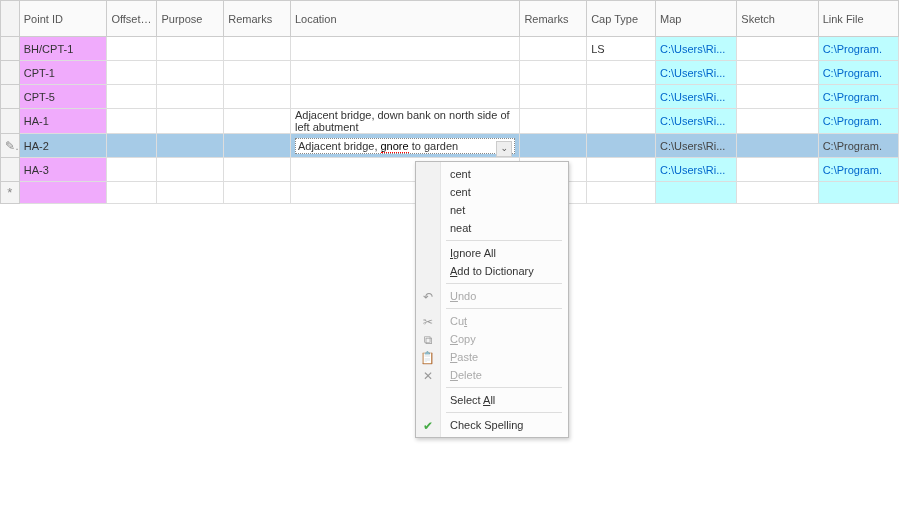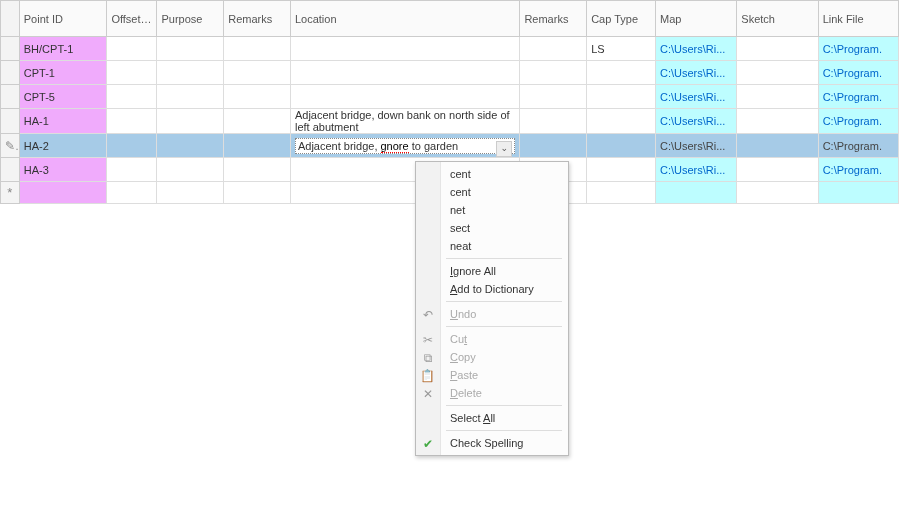--- a/index.html
+++ b/index.html
@@ -173,21 +173,20 @@
           <td class="c-link"></td>
         </tr>
       </tbody>
 </table>
 
 <div class="menu">
   <div class="ico"></div>
   <div class="mi">cent</div>
   <div class="mi">cent</div>
   <div class="mi">net</div>
-  <div class="mi">sect</div>
   <div class="mi">neat</div>
   <div class="sep"></div>
   <div class="mi"><u>I</u><span>gnore All</span></div>
   <div class="mi"><u>A</u><span>dd to Dictionary</span></div>
   <div class="sep"></div>
   <div class="mi dis"><span class="glyph">↶</span><u>U</u>ndo</div>
   <div class="sep"></div>
   <div class="mi dis"><span class="glyph">✂</span>Cu<u>t</u></div>
   <div class="mi dis"><span class="glyph">⧉</span><u>C</u>opy</div>
   <div class="mi dis"><span class="glyph">📋</span><u>P</u>aste</div>

